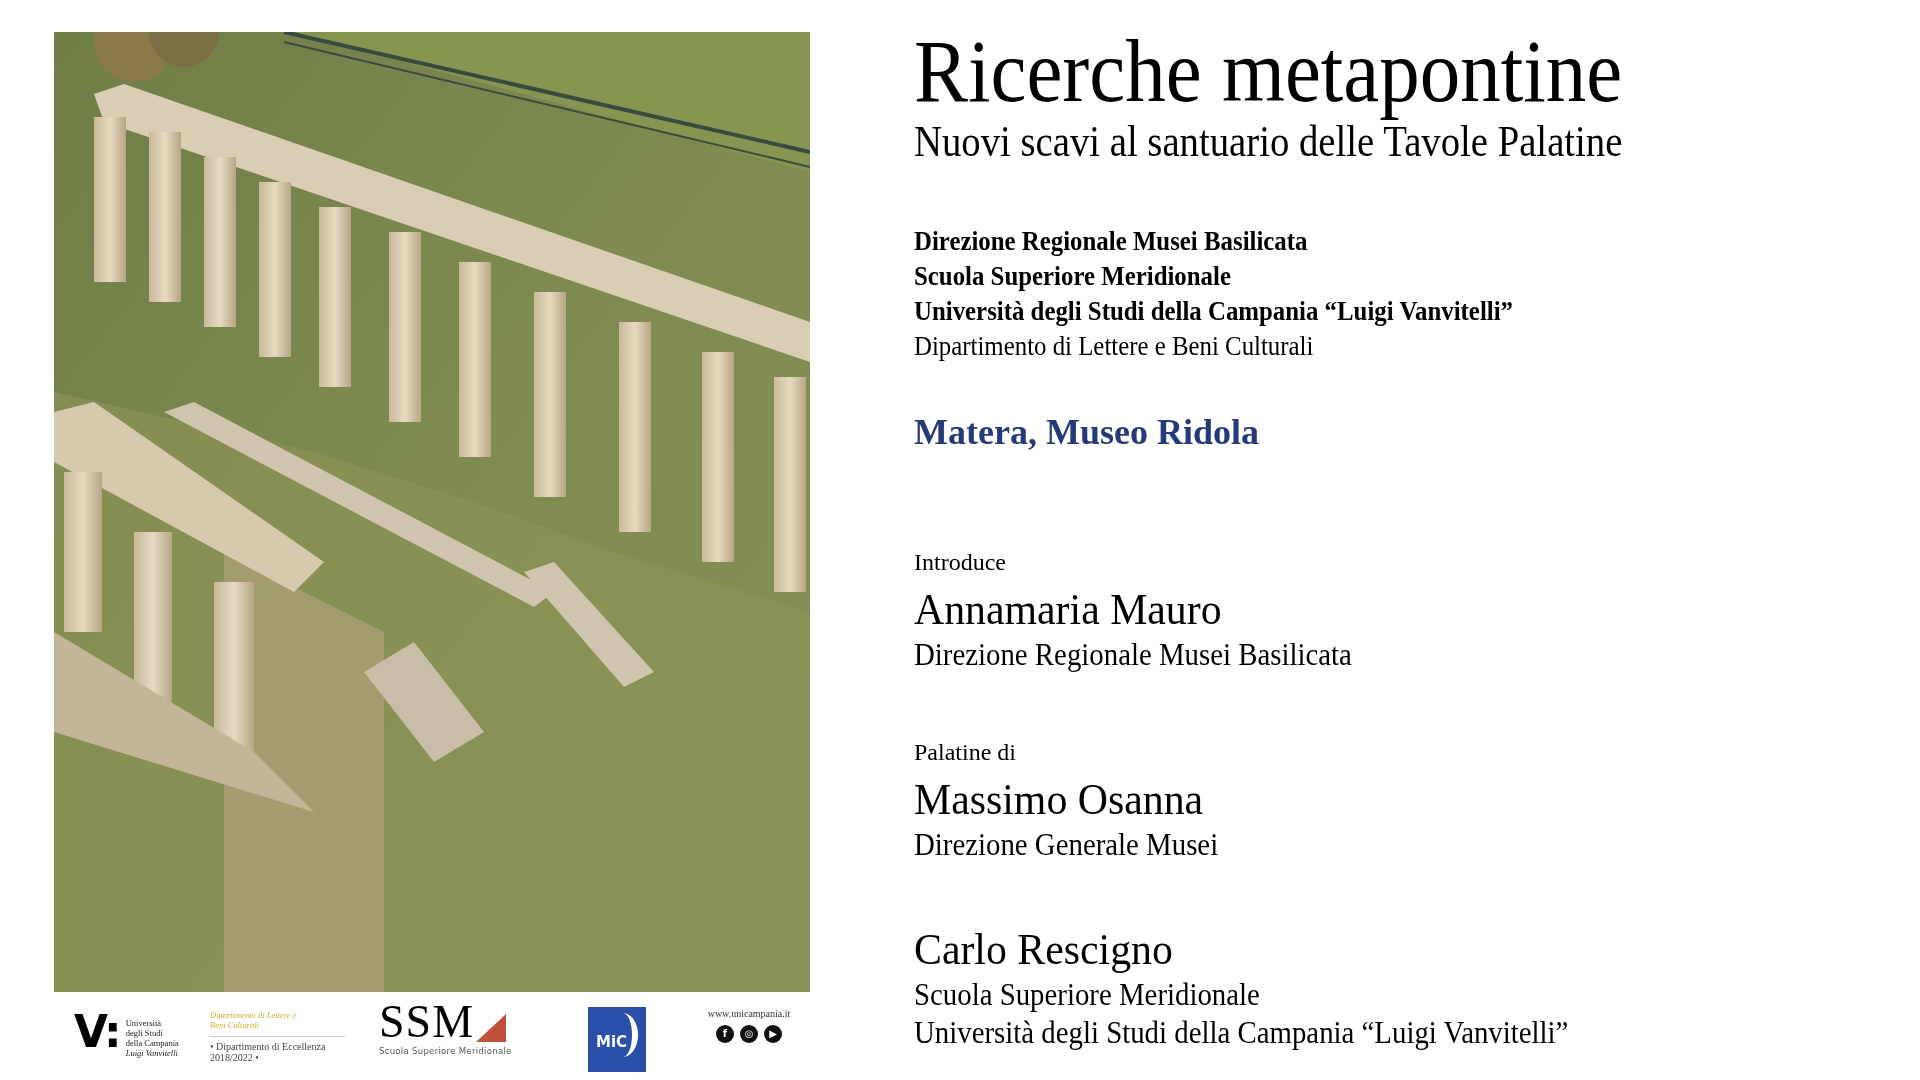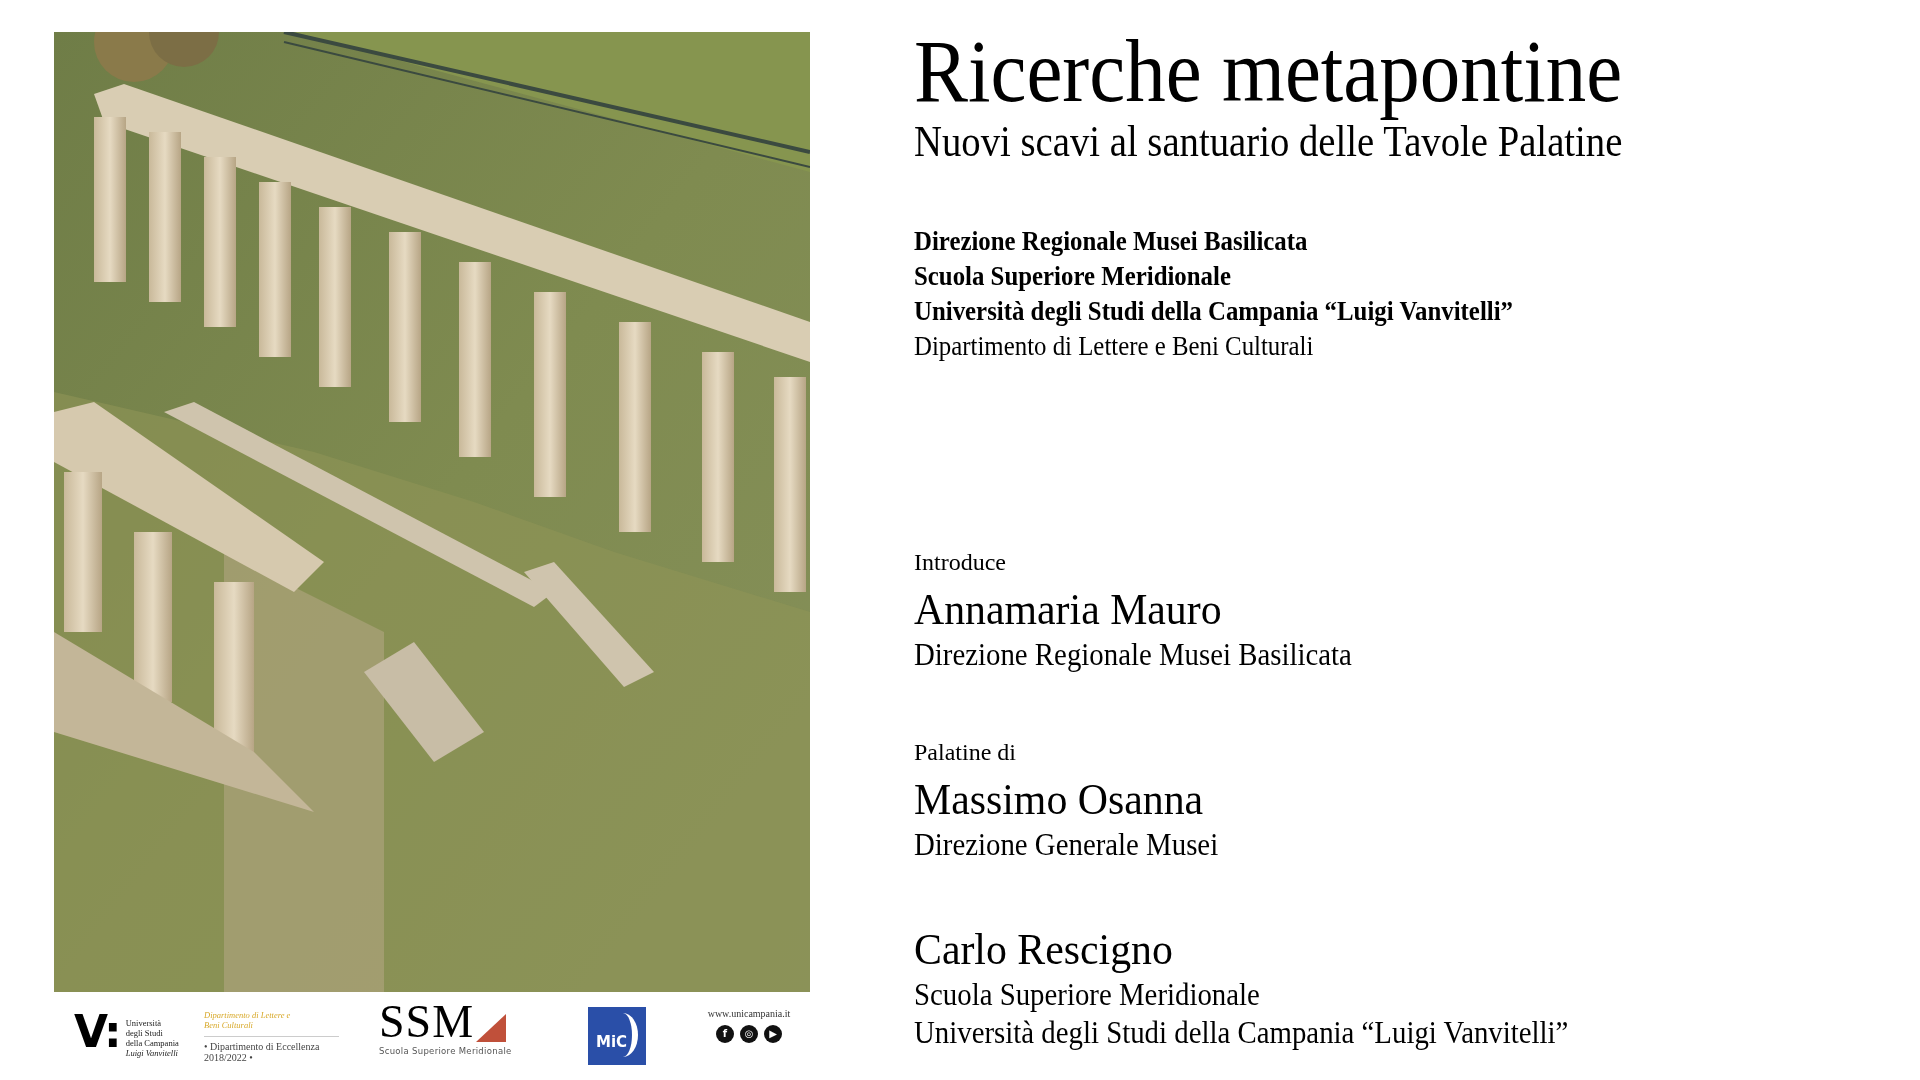--- a/index.html
+++ b/index.html
@@ -11,29 +11,29 @@
     position: absolute; left: 54px; top: 32px; width: 756px; height: 960px; overflow: hidden;
     background: #7d8a4e;
   }
   .photo svg { display: block; width: 100%; height: 100%; }
 
   .logos { position: absolute; left: 54px; top: 1002px; width: 760px; height: 72px; }
   .logo-v { position: absolute; left: 20px; top: 8px; display: flex; align-items: flex-start; }
   .logo-v .vmark { font-family: "DejaVu Sans", sans-serif; font-weight: bold; font-size: 44px; line-height: 44px; letter-spacing: -2px; }
   .logo-v .vtext { font-size: 8.5px; line-height: 10px; margin-left: 6px; margin-top: 8px; color: #222; }
   .logo-v .vtext i { }
-  .logo-dept { position: absolute; left: 150px; top: 8px; width: 135px; }
+  .logo-dept { position: absolute; left: 156px; top: 8px; width: 135px; }
   .logo-dept .dept-name { font-style: italic; font-size: 8.5px; line-height: 10px; color: #d8a92a; }
   .logo-dept .dept-rule { height: 1px; background: #cccccc; margin: 6px 0 4px 0; }
   .logo-dept .dept-exc { font-size: 10px; color: #444; text-align: left; }
   .logo-ssm { position: absolute; left: 325px; top: 0; width: 160px; }
   .logo-ssm .ssm-mark { font-size: 46px; line-height: 40px; letter-spacing: 1px; display: inline-block; vertical-align: bottom; }
   .logo-ssm .ssm-tri { display: inline-block; width: 0; height: 0; border-left: 30px solid transparent; border-bottom: 28px solid #c0503a; margin-left: 2px; vertical-align: bottom; }
   .logo-ssm .ssm-sub { font-family: "DejaVu Sans", sans-serif; font-size: 8.5px; color: #555; margin-top: 4px; letter-spacing: .3px; }
-  .logo-mic { position: absolute; left: 534px; top: 5px; width: 58px; height: 58px; background: #2a4fa8; color: #fff; font-family: "DejaVu Sans", sans-serif; }
+  .logo-mic { position: absolute; left: 534px; top: 5px; width: 58px; height: 65px; background: #2a4fa8; color: #fff; font-family: "DejaVu Sans", sans-serif; }
   .logo-mic .mic-text { position: absolute; left: 8px; top: 26px; font-size: 15px; font-weight: bold; }
   .logo-mic .mic-moon { position: absolute; left: 20px; top: 6px; width: 30px; height: 44px; border-radius: 50%; border-right: 6px solid #fff; box-sizing: border-box; }
   .logo-web { position: absolute; left: 640px; top: 6px; width: 110px; text-align: center; }
   .logo-web .web-url { font-size: 10px; color: #333; }
   .logo-web .social { display: flex; justify-content: center; gap: 6px; margin-top: 6px; }
   .logo-web .social span { width: 18px; height: 18px; border-radius: 50%; background: #111; color: #fff; font-family: "DejaVu Sans", sans-serif; font-size: 10px; line-height: 18px; text-align: center; font-weight: bold; }
 
   .right { position: absolute; left: 914px; top: 0; width: 1000px; }
   .title { position: absolute; left: 0; top: 22px; font-size: 88px; line-height: 100px; white-space: nowrap; transform: scaleX(0.92); transform-origin: left; }
   .subtitle { position: absolute; left: 0; top: 114px; font-size: 44px; line-height: 56px; white-space: nowrap; transform: scaleX(0.88); transform-origin: left; }
@@ -149,20 +149,21 @@
   <div class="subtitle">Nuovi scavi al santuario delle Tavole Palatine</div>
 
   <div class="orgs">
     <div class="b">Direzione Regionale Musei Basilicata</div>
     <div class="b">Scuola Superiore Meridionale</div>
     <div class="b">Università degli Studi della Campania “Luigi Vanvitelli”</div>
     <div>Dipartimento di Lettere e Beni Culturali</div>
   </div>
 
   <div class="venue">
+    <div class="place">Matera, Museo Ridola</div>
   </div>
 
   <div class="section" style="top:540px">
     <div class="label">Introduce</div>
     <div class="person">Annamaria Mauro</div>
     <div class="aff">Direzione Regionale Musei Basilicata</div>
   </div>
 
   <div class="section" style="top:730px">
     <div class="label">Palatine di</div>

